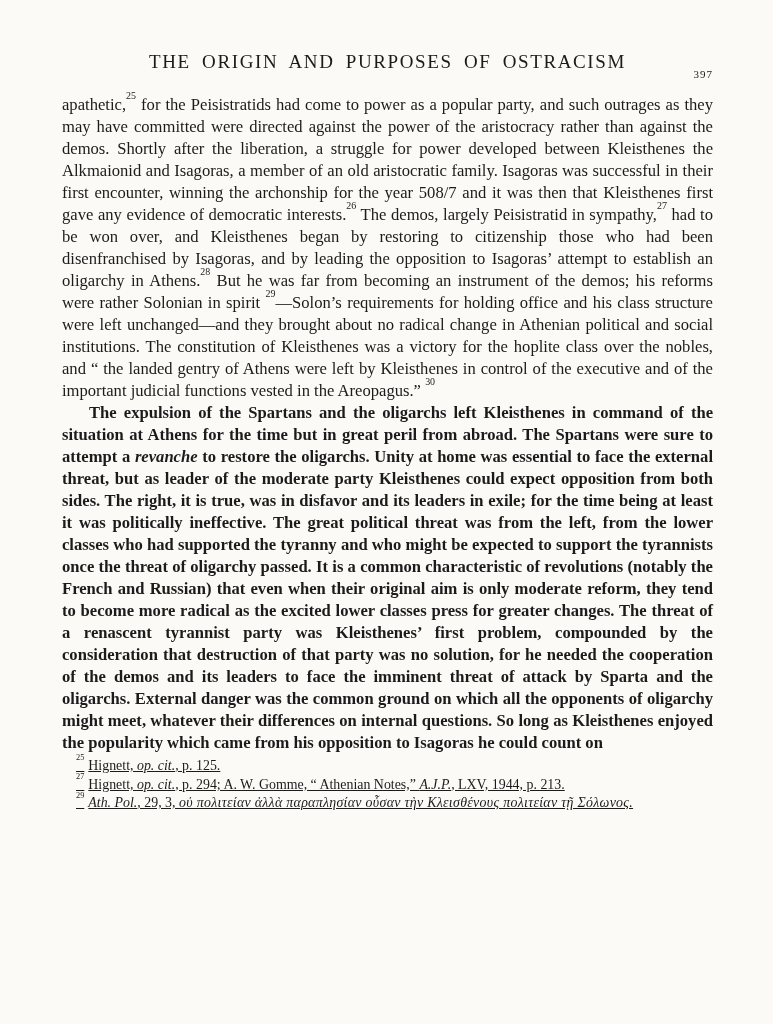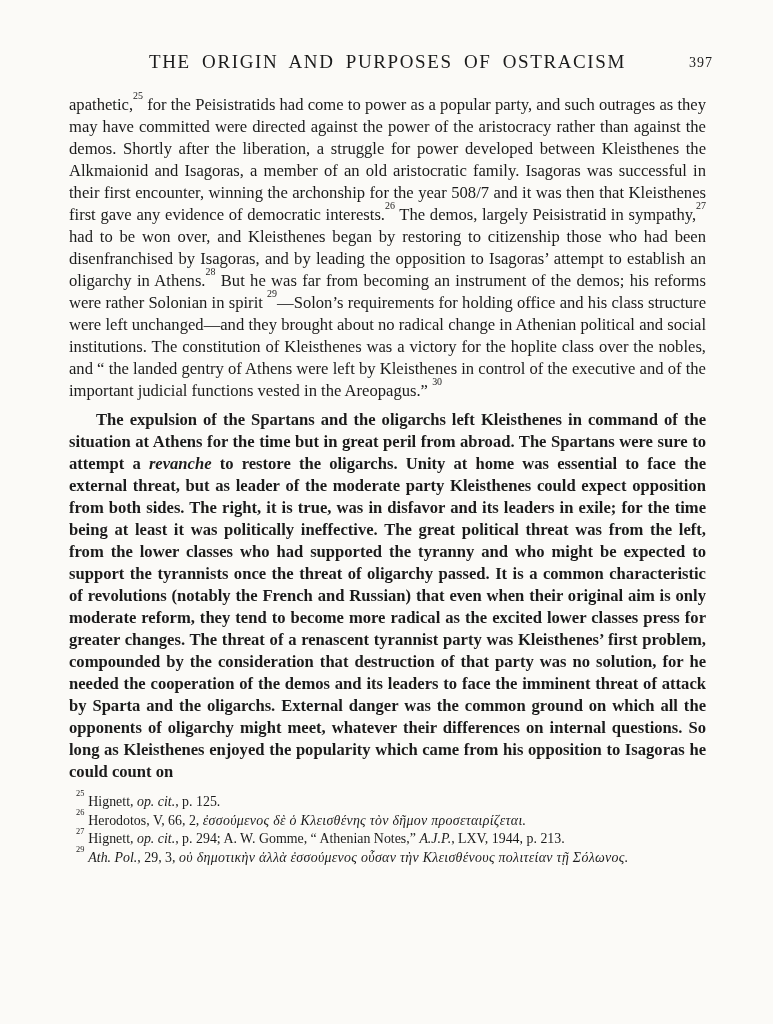--- a/index.html
+++ b/index.html
@@ -31,56 +31,57 @@
   .running-head {
     text-align: center;
     font-size: 19px;
     letter-spacing: 1.6px;
     word-spacing: 5px;
     white-space: nowrap;
   }
   .page-number {
     position: absolute;
     right: 0;
-    top: 4px;
-    font-size: 14px;
+    top: 17px;
+    font-size: 11px;
     letter-spacing: 1px;
   }
   .body-text {
     margin-top: 21px;
     font-size: 16.6px;
     line-height: 22px;
     text-align: justify;
   }
   p.para {
-    margin: 7px;
+    margin: 0;
   }
   p.para.indent {
     text-indent: 27px;
     font-weight: bold;
   }
   .it {
     font-style: italic;
   }
   .greek {
     font-style: italic;
     letter-spacing: 0.3px;
   }
   sup.fn-ref, sup.fn-num {
     font-size: 0.60em;
     line-height: 0;
     position: relative;
     top: -0.48em;
     letter-spacing: 0;
   }
   .footnotes {
-    margin-top: 10px;
+    margin-top: 3px;
     font-size: 13.9px;
     line-height: 18.7px;
     text-align: justify;
+    text-decoration: underline;
   }
   p.footnote {
     margin: 0;
     text-indent: 14px;
   }
   p.footnote sup.fn-num {
     margin-right: 4px;
   }
 </style>
 </head>
@@ -91,18 +92,17 @@
     <div class="running-head-row">
       <div class="running-head">THE ORIGIN AND PURPOSES OF OSTRACISM</div>
       <div class="page-number">397</div>
     </div>
     <div class="body-text">
         <p class="para"><span>apathetic,</span><sup class="fn-ref">25</sup><span> for the Peisistratids had come to power as a popular party, and such outrages as they may have committed were directed against the power of the aristocracy rather than against the demos.  Shortly after the liberation, a struggle for power developed between Kleisthenes the Alkmaionid and Isagoras, a member of an old aristocratic family.  Isagoras was successful in their first encounter, winning the archonship for the year 508/7 and it was then that Kleisthenes first gave any evidence of democratic interests.</span><sup class="fn-ref">26</sup><span>  The demos, largely Peisistratid in sympathy,</span><sup class="fn-ref">27</sup><span> had to be won over, and Kleisthenes began by restoring to citizenship those who had been disenfranchised by Isagoras, and by leading the opposition to Isagoras’ attempt to establish an oligarchy in Athens.</span><sup class="fn-ref">28</sup><span>  But he was far from becoming an instrument of the demos; his reforms were rather Solonian in spirit </span><sup class="fn-ref">29</sup><span>—Solon’s requirements for holding office and his class structure were left unchanged—and they brought about no radical change in Athenian political and social institutions.  The constitution of Kleisthenes was a victory for the hoplite class over the nobles, and “ the landed gentry of Athens were left by Kleisthenes in control of the executive and of the important judicial functions vested in the Areopagus.” </span><sup class="fn-ref">30</sup></p>
         <p class="para indent"><span>The expulsion of the Spartans and the oligarchs left Kleisthenes in command of the situation at Athens for the time but in great peril from abroad.  The Spartans were sure to attempt a </span><span class="it">revanche</span><span> to restore the oligarchs.  Unity at home was essential to face the external threat, but as leader of the moderate party Kleisthenes could expect opposition from both sides.  The right, it is true, was in disfavor and its leaders in exile; for the time being at least it was politically ineffective.  The great political threat was from the left, from the lower classes who had supported the tyranny and who might be expected to support the tyrannists once the threat of oligarchy passed.  It is a common characteristic of revolutions (notably the French and Russian) that even when their original aim is only moderate reform, they tend to become more radical as the excited lower classes press for greater changes.  The threat of a renascent tyrannist party was Kleisthenes’ first problem, compounded by the consideration that destruction of that party was no solution, for he needed the cooperation of the demos and its leaders to face the imminent threat of attack by Sparta and the oligarchs.  External danger was the common ground on which all the opponents of oligarchy might meet, whatever their differences on internal questions.  So long as Kleisthenes enjoyed the popularity which came from his opposition to Isagoras he could count on</span></p>
       </div>
     <div class="footnotes">
         <p class="footnote"><sup class="fn-num">25</sup><span>Hignett, </span><span class="it">op. cit.</span><span>, p. 125.</span></p>
-        <p class="footnote"><sup class="fn-num">26</sup><span>Herodotos, V, 66, 2, </span><span class="greek">ἐσσούμενος δὲ ὁ Κλεισθένης τὸν δῆμον προσεταιρίζεται.</span></p>
         <p class="footnote"><sup class="fn-num">27</sup><span>Hignett, </span><span class="it">op. cit.</span><span>, p. 294; A. W. Gomme, “ Athenian Notes,” </span><span class="it">A.J.P.</span><span>, LXV, 1944, p. 213.</span></p>
-        <p class="footnote"><sup class="fn-num">29</sup><span class="it">Ath. Pol.</span><span>, 29, 3, </span><span class="greek">οὐ δημοτικὴν ἀλλὰ ἐσσούμενος οὖσαν τὴν Κλεισθένους πολιτείαν τῇ Σόλωνος.</span></p>
+        <p class="footnote"><sup class="fn-num">29</sup><span class="it">Ath. Pol.</span><span>, 29, 3, </span><span class="greek">οὐ πολιτείαν ἀλλὰ παραπλησίαν οὖσαν τὴν Κλεισθένους πολιτείαν τῇ Σόλωνος.</span></p>
       </div>
   </div>
 </div>
 
 </body></html>

